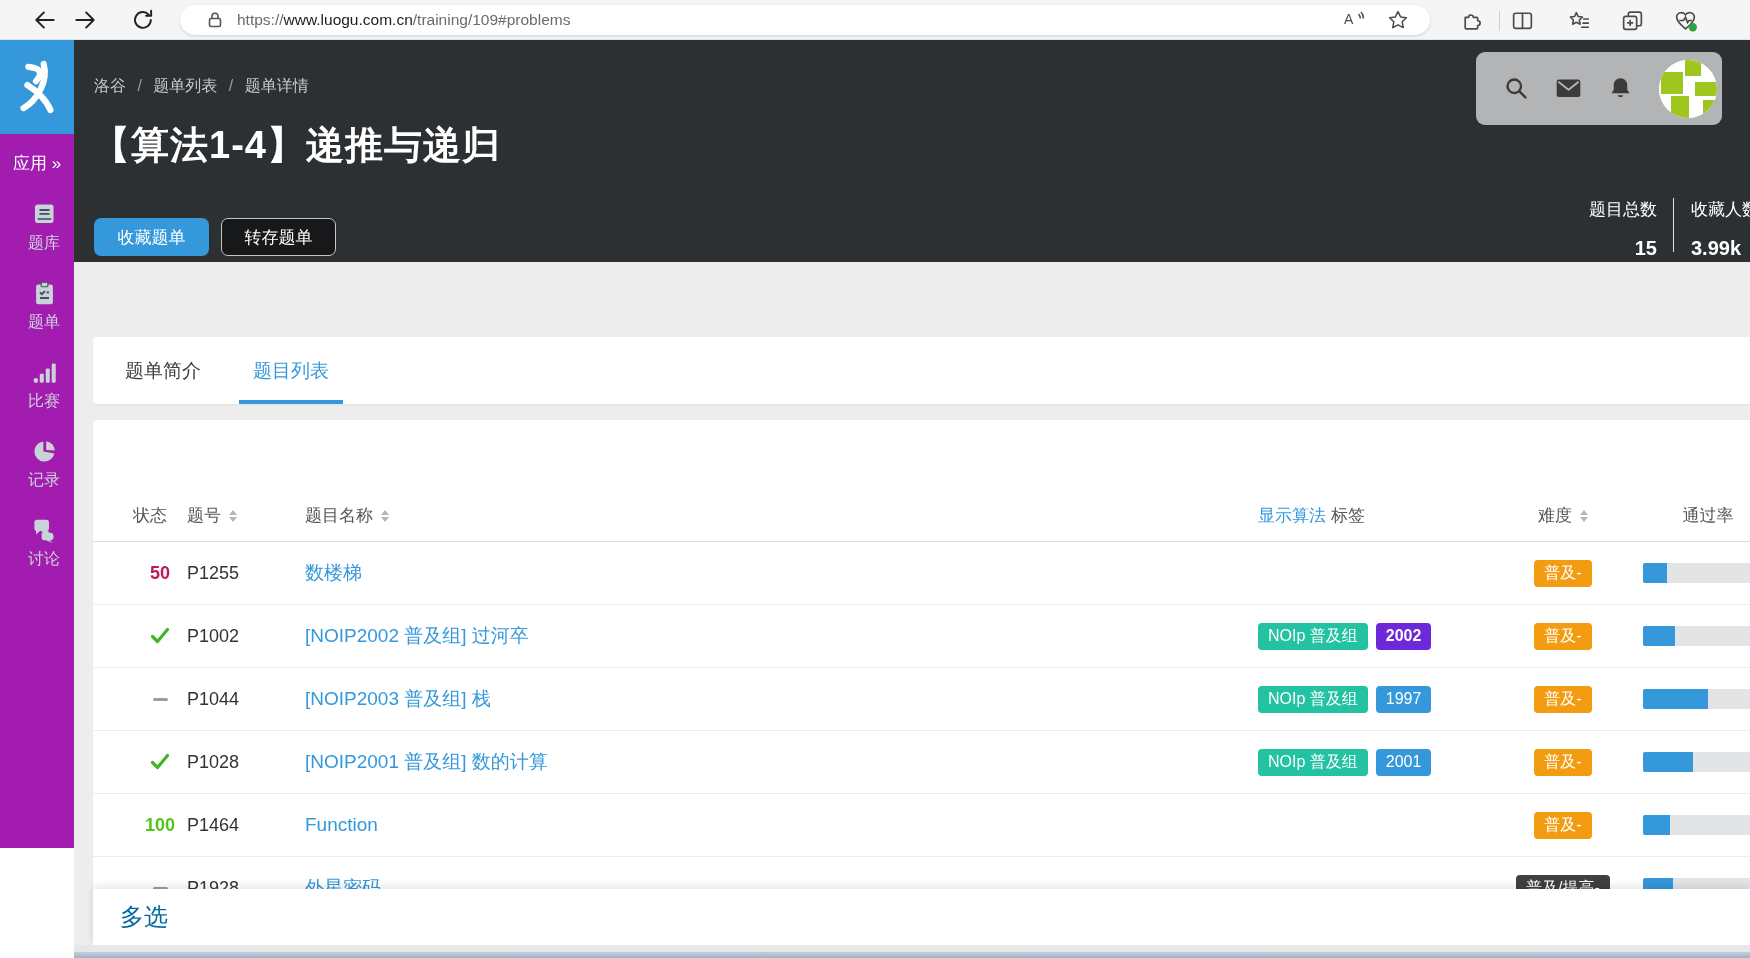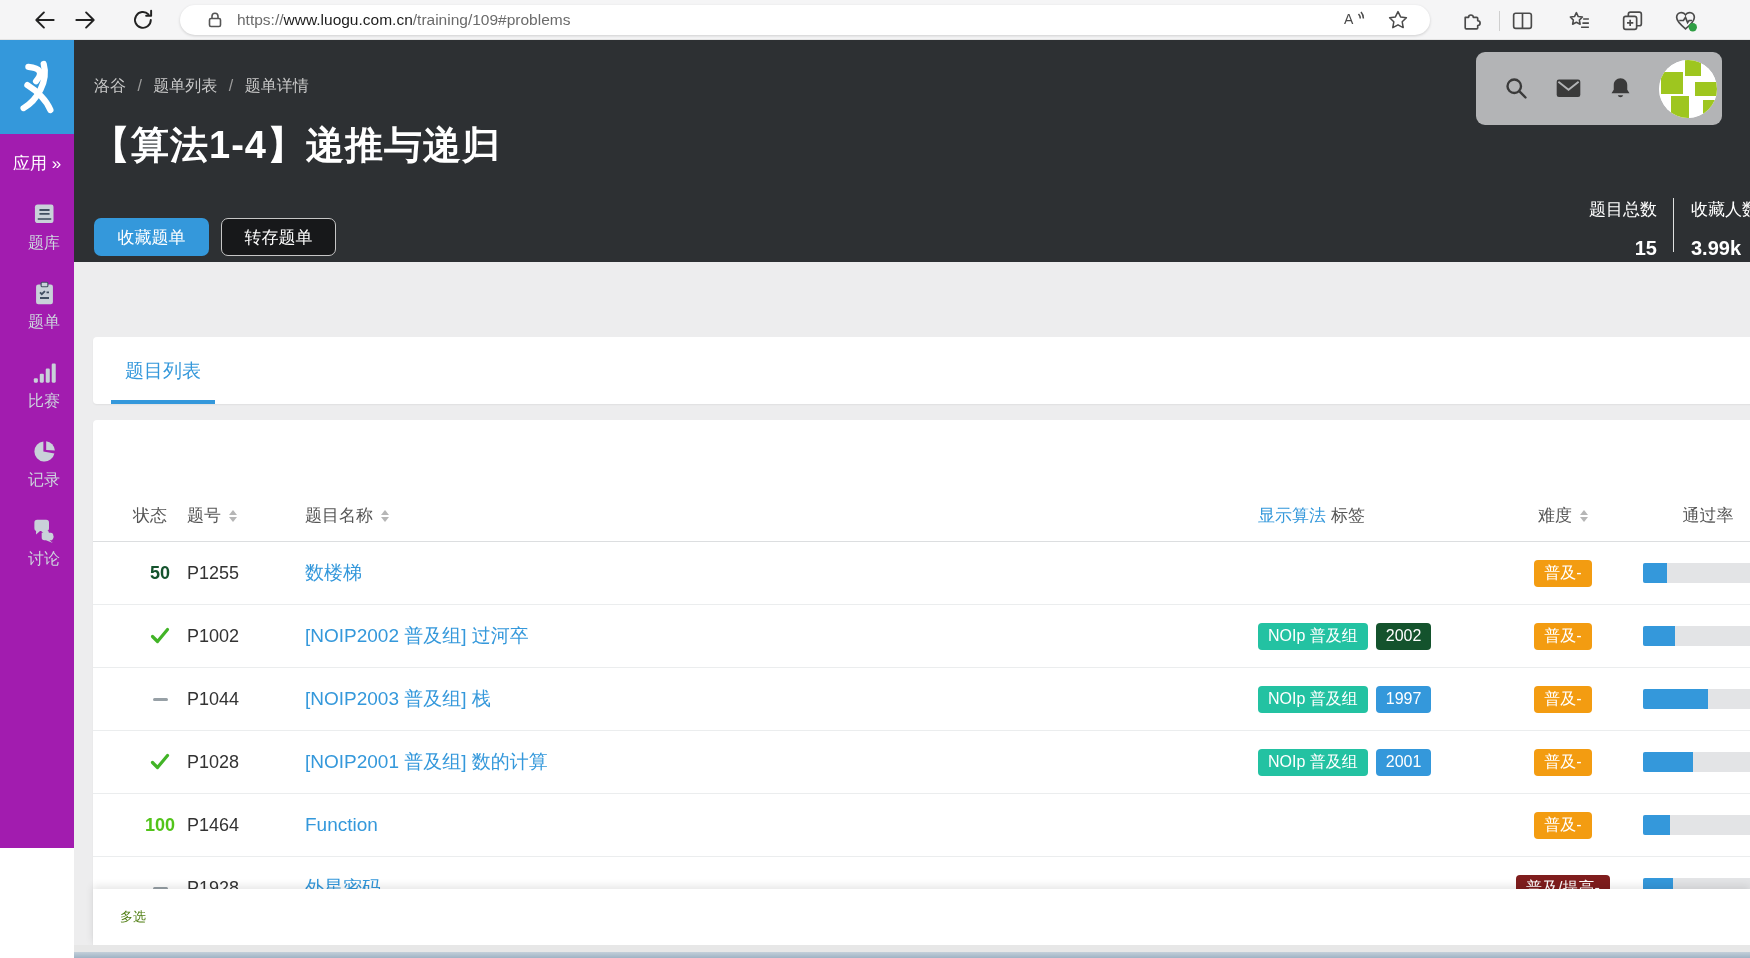--- a/index.html
+++ b/index.html
@@ -90,21 +90,21 @@
     display:inline-flex; align-items:center; cursor:pointer; }
   .c-diff { display:flex; justify-content:center; }
   .badge { height:27px; padding:0 10px; border-radius:4px; color:#fff; font-size:16px;
     display:inline-flex; align-items:center; cursor:pointer; }
   .track { width:140px; height:20px; background:#e3e4e6; border-radius:2px; overflow:hidden; }
   .fill { height:100%; background:#3498db; }
 
   
   .multi-bar { position:absolute; left:93px; top:889px; width:1657px; height:56px; background:#fff;
     box-shadow:0 -3px 8px rgba(0,0,0,.10); display:flex; align-items:center; padding-left:27px; z-index:5; }
-  .multi { color:#4d7c0f; font-size:13px; cursor:pointer; }
+  .multi { color:#0369a1; font-size:24px; cursor:pointer; }
   .strip1 { position:absolute; left:74px; top:945px; width:1676px; height:7px; background:#e7e7e7; z-index:6; }
   .strip2 { position:absolute; left:74px; top:952px; width:1676px; height:6px;
     background:linear-gradient(#c3cfd9,#9fb3c4); z-index:6; }
 </style>
 </head>
 <body>
 
 <div class="browser">
   <svg class="nav-ic ic-back" viewBox="0 0 24 24" fill="none" stroke="#222" stroke-width="1.8" stroke-linecap="round" stroke-linejoin="round">
       <path d="M20 12 H4.5"></path>
@@ -264,20 +264,21 @@
             <rect x="44" y="40" width="14" height="18"></rect>
           </g>
         </svg>
     </div>
   </div>
 </div>
 
 <div class="content-bg"></div>
 
 <div class="card tabs-card">
+  <div class="tab">题单简介</div>
   <div class="tab active">题目列表</div>
 </div>
 
 <div class="card table-card">
   <div class="grid-row thead-row">
     <div class="hcell">状态</div>
     <div class="hcell">
       <span>题号</span>
       <span class="sort">
           <i class="up"></i>
@@ -300,21 +301,21 @@
       <span class="sort">
           <i class="up"></i>
           <i class="down"></i>
         </span>
     </div>
     <div class="hcell hc-rate">通过率</div>
   </div>
   <div>
   <div class="grid-row trow">
     <div class="c-status">
-      <span class="st-score" style="color: #14532d; text-align: center;">50</span>
+      <span class="st-score" style="color: #be185d; text-align: center;">50</span>
 
     </div>
     <div class="c-id">P1255</div>
     <div><a class="plink">数楼梯</a></div>
     <div class="c-tags"></div>
     <div class="c-diff">
           <span class="badge" style="background: rgb(243, 156, 17);">普及-</span>
         </div>
     <div>
           <div class="track">
@@ -328,21 +329,21 @@
 
       <svg class="st-check" width="22" height="22" viewBox="0 0 22 22" fill="none" stroke="#42b427" stroke-width="3.2" stroke-linecap="round" stroke-linejoin="round">
             <path d="M3.5 11.5 L8.5 16.5 L18.5 4.5"></path>
           </svg>
 
     </div>
     <div class="c-id">P1002</div>
     <div><a class="plink">[NOIP2002 普及组] 过河卒</a></div>
     <div class="c-tags">
           <span class="tag" style="background: rgb(35, 194, 162);">NOIp 普及组</span>
-          <span class="tag" style="background: #14532d;">2002</span>
+          <span class="tag" style="background: #6d28d9; font-weight: bold;">2002</span>
         </div>
     <div class="c-diff">
           <span class="badge" style="background: rgb(243, 156, 17);">普及-</span>
         </div>
     <div>
           <div class="track">
             <div class="fill" style="width: 32px;"></div>
           </div>
         </div>
   </div>
@@ -412,21 +413,21 @@
 
   <div class="grid-row trow">
     <div class="c-status">
 
       <span class="st-dash"></span>
     </div>
     <div class="c-id">P1928</div>
     <div><a class="plink">外星密码</a></div>
     <div class="c-tags"></div>
     <div class="c-diff">
-          <span class="badge" style="background: #7f1d1d; text-decoration: underline;">普及/提高-</span>
+          <span class="badge" style="background: #404040; text-decoration: underline;">普及/提高-</span>
         </div>
     <div>
           <div class="track">
             <div class="fill" style="width: 30px;"></div>
           </div>
         </div>
   </div>
 </div>
 </div>
 

